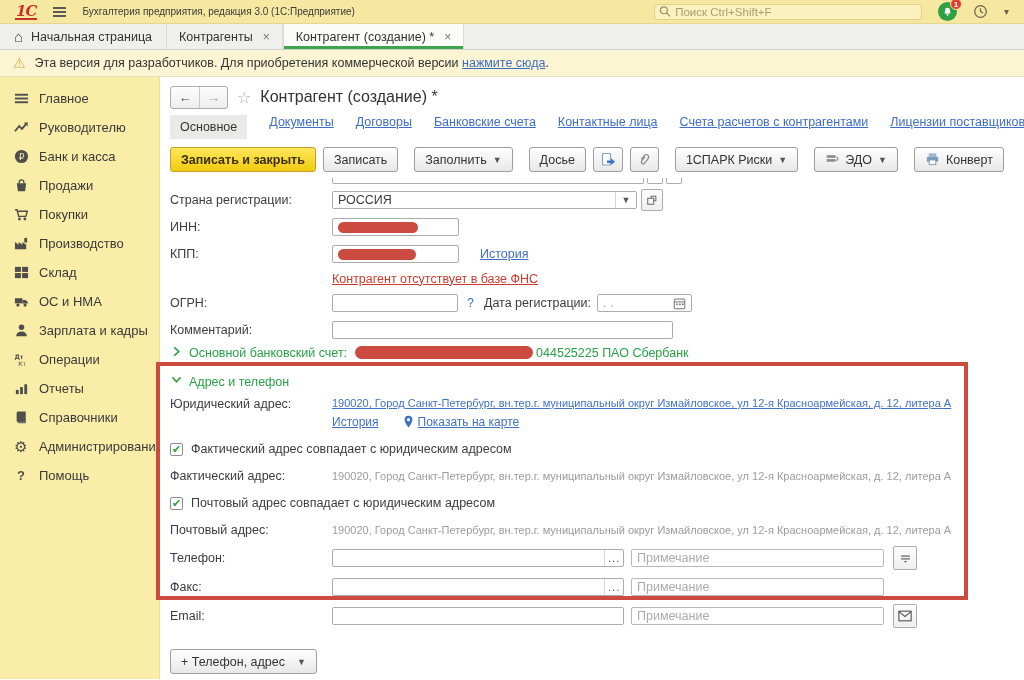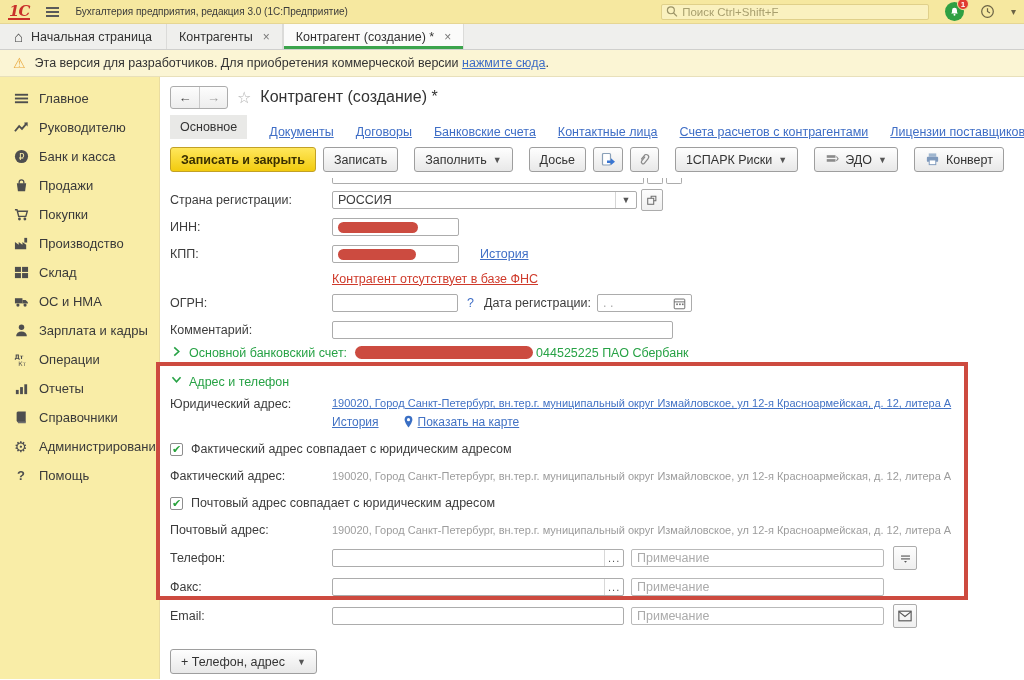--- a/index.html
+++ b/index.html
@@ -2,21 +2,21 @@
 <html><head>
 <meta charset="utf-8">
 <style>
   * { box-sizing: border-box; margin: 0; padding: 0; }
   body { font-family: "Liberation Sans", "DejaVu Sans", sans-serif; background:#888; }
   .screen { width:1024px; height:680px; position:relative; background:#fff; overflow:hidden;
             font-family:"Liberation Sans","DejaVu Sans",sans-serif; }
 
   
   .topbar { height:24px; background:#F6E8A0; border-bottom:1px solid #E6D693;
-            display:flex; align-items:center; padding:0 8px; gap:16px; }
+            display:flex; align-items:center; padding:0 15px; gap:16px; }
   .logo1c { color:#C9302B; font-weight:bold; font-style:italic; font-size:15px;
             font-family:"DejaVu Serif", serif; letter-spacing:-1px; border-bottom:2px solid #C9302B;
             line-height:14px; padding:0 1px; }
   .hamburger { display:flex; flex-direction:column; gap:2px; cursor:pointer; }
   .hamburger i { display:block; width:13px; height:2px; background:#5A5A5A; }
   .apptitle { font-size:10px; color:#3A3A3A; }
   .topsearch { margin-left:auto; width:268px; height:16px; background:#FAF1BF; border:1px solid #E0D08A;
                border-radius:2px; display:flex; align-items:center; padding:0 4px; gap:4px; }
   .topsearch input { border:none; background:transparent; outline:none; font-size:11.5px; color:#555; width:100%; }
   .topsearch input::placeholder { color:#A89F6E; }
@@ -54,21 +54,21 @@
   .navrow { display:flex; align-items:center; gap:9px; height:28px; }
   .navbtns { display:flex; border:1px solid #ACACAC; border-radius:3px; overflow:hidden;
              background:linear-gradient(#FDFDFD,#EDEDED); }
   .navbtn { width:28px; height:21px; display:flex; align-items:center; justify-content:center;
             font-size:13px; cursor:pointer; }
   .navbtn.back { color:#444; }
   .navbtn.fwd { color:#9C9C9C; border-left:1px solid #C9C9C9; }
   .star { color:#B3B3B3; font-size:16px; }
   .pagetitle { font-size:16px; color:#333; }
 
-  .navtabs { display:flex; align-items:flex-end; gap:22px; margin-top:4px; height:24px; font-size:12.5px; }
+  .navtabs { display:flex; align-items:flex-start; gap:22px; margin-top:4px; height:24px; font-size:12.5px; }
   .navtab-active { background:#E9E9E7; padding:5px 10px; color:#333; }
   .navtab { color:#3F6EC6; text-decoration:underline; cursor:pointer; white-space:nowrap; }
 
   .toolbar { display:flex; align-items:center; gap:7px; margin-top:8px; height:25px; }
   .btn { height:25px; display:inline-flex; align-items:center; gap:6px; padding:0 10px; font-size:12.5px;
          color:#333; border:1px solid #9E9E9E; border-radius:3px;
          background:linear-gradient(#FEFEFE,#E8E8E8); cursor:pointer; white-space:nowrap; }
   .btn.primary { background:linear-gradient(#FFE75C,#F2CB0E); border-color:#C2A126; font-weight:bold; color:#3B3000; }
   .btn.iconbtn { padding:0 6px; }
   .caret { font-size:9px; color:#555; }

